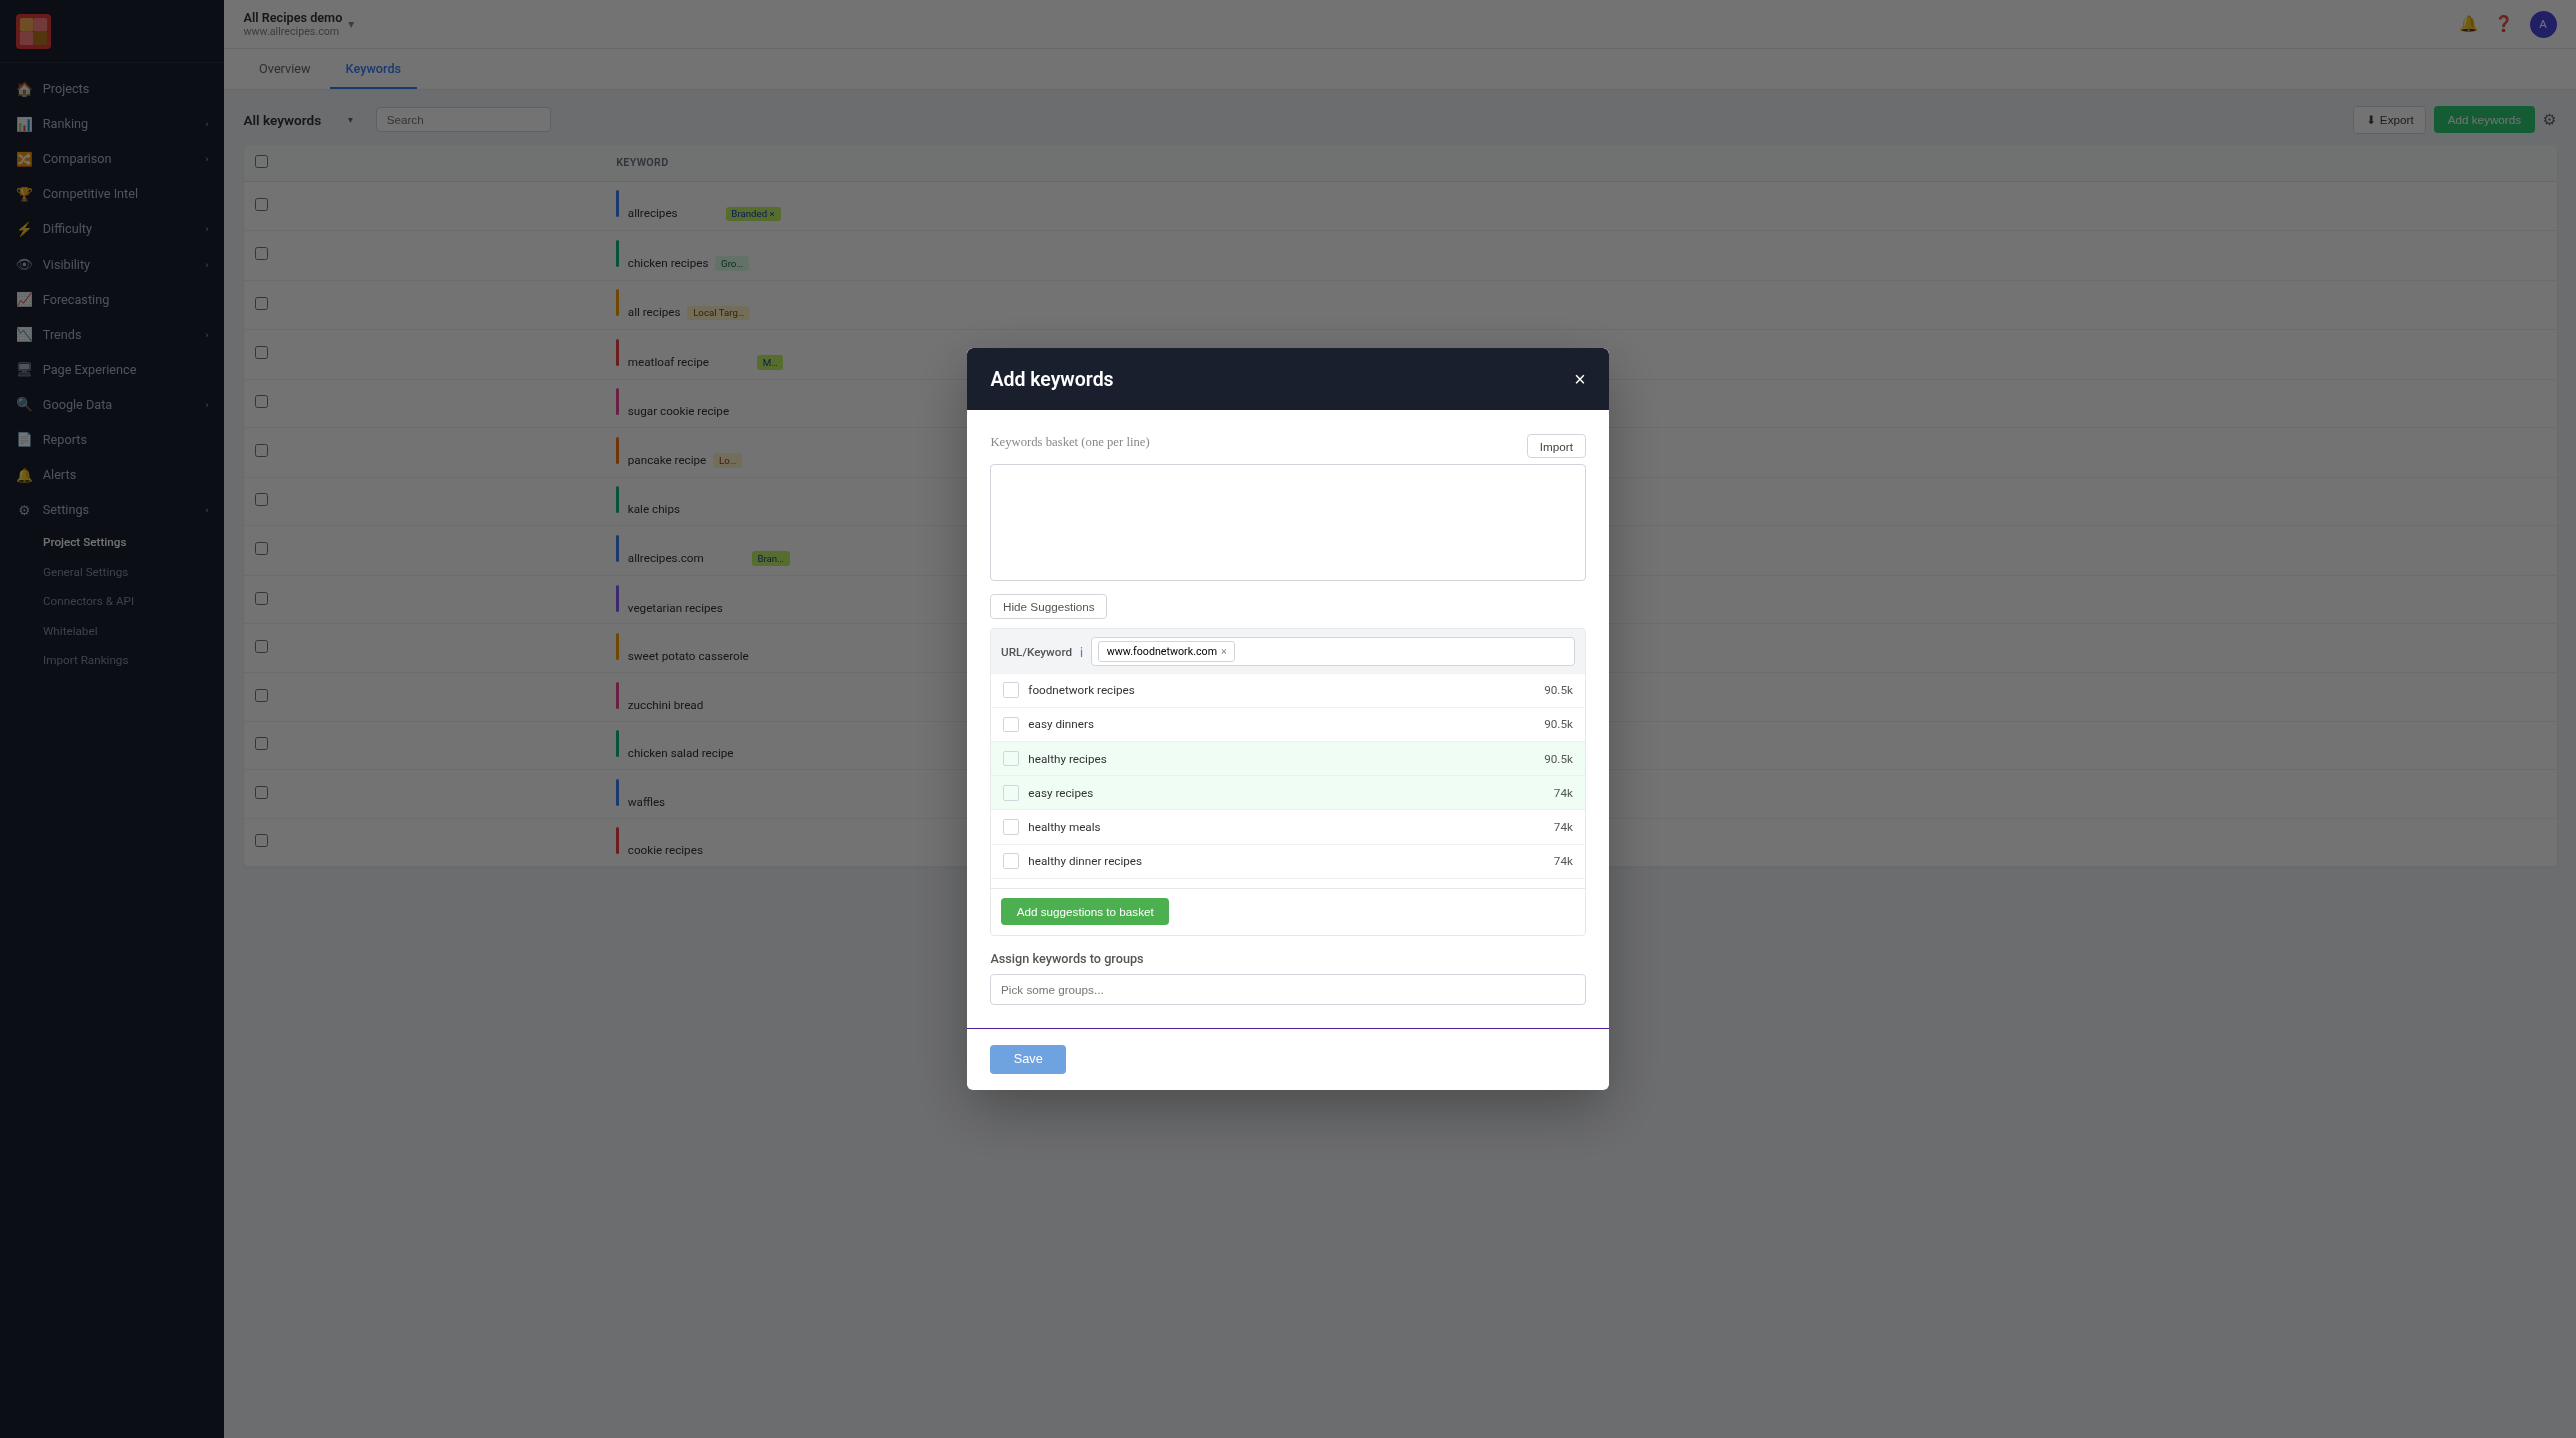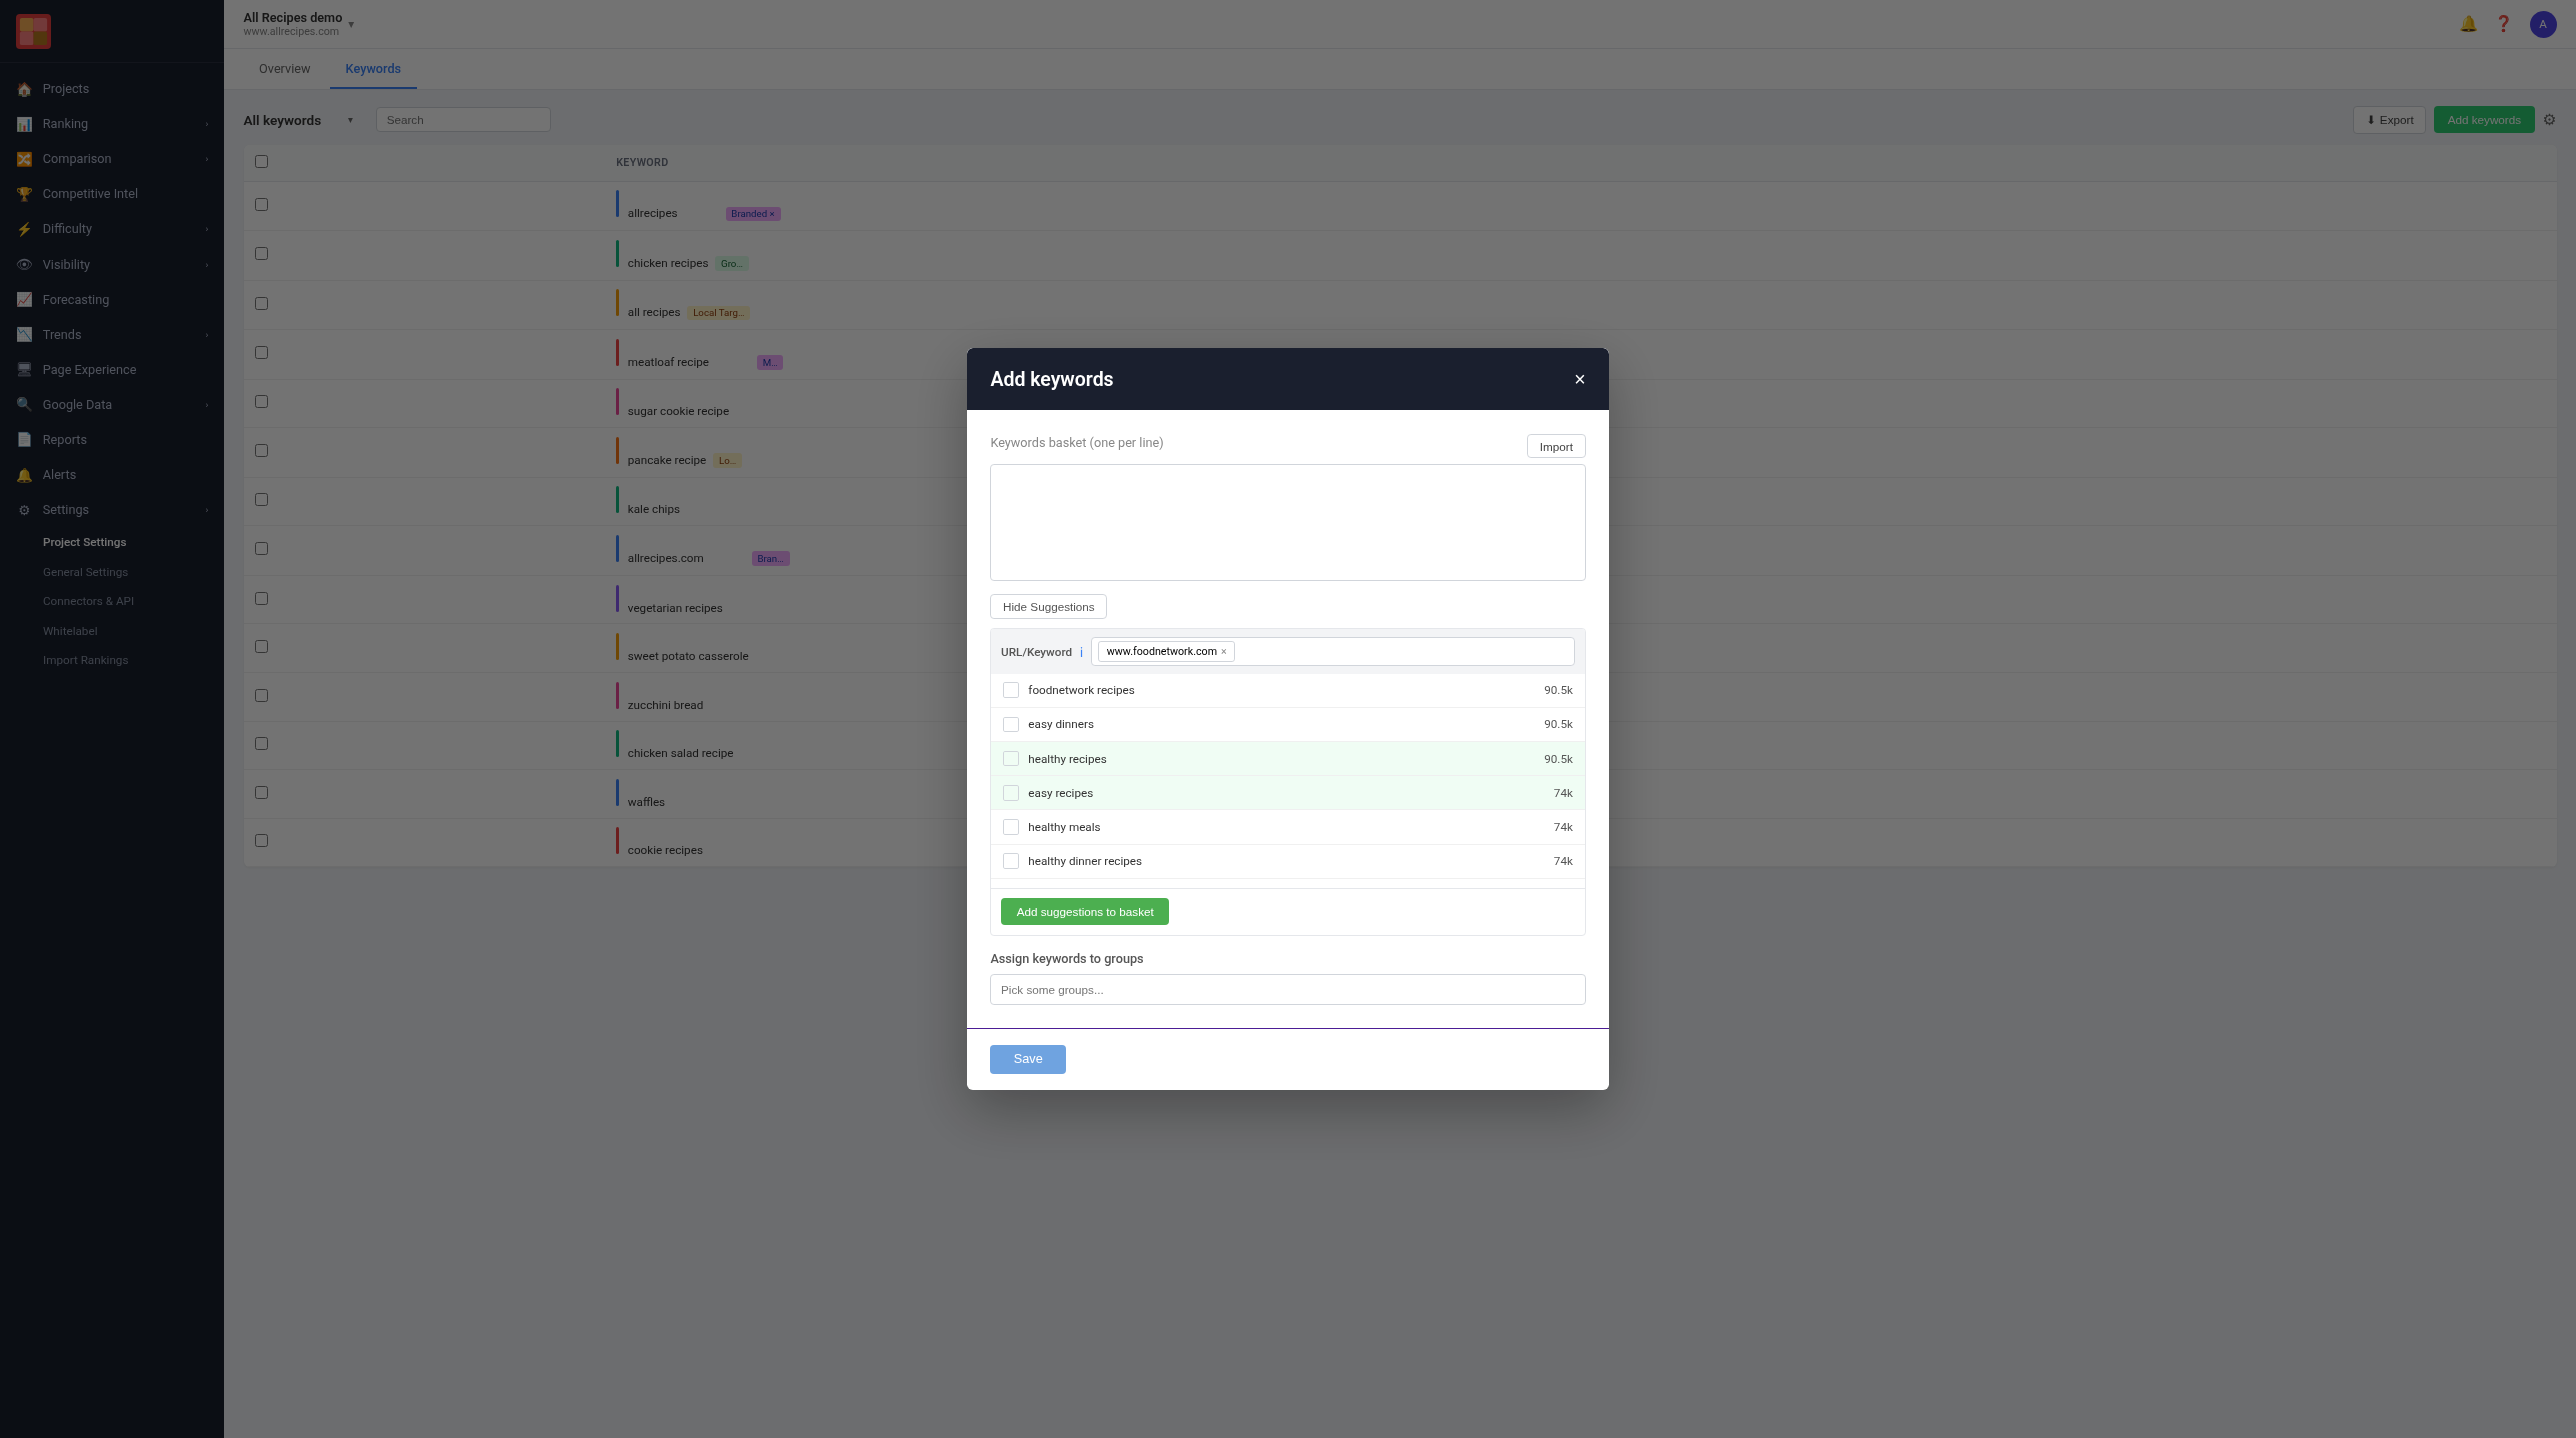--- a/index.html
+++ b/index.html
@@ -41,35 +41,35 @@
     .btn-add-keywords { background: #2ecc71; color: #fff; border: none; padding: 6.8px 13.6px; border-radius: 3.9px; font-size: 11.7px; cursor: pointer; font-weight: 500; }
     .search-input-wrap { position: relative; }
     .search-input-wrap input { border: 1px solid #d1d5db; border-radius: 4px; padding: 4.9px 9.7px; font-size: 11.7px; width: 175px; outline: none; }
     .filter-icon-btn { color: #666; cursor: pointer; font-size: 15.6px; }
 
     
     .kw-table { width: 100%; border-collapse: collapse; background: #fff; border-radius: 5.8px; overflow: hidden; box-shadow: 0 1px 2.9px rgba(0,0,0,0.05); }
     .kw-table th { background: #f9fafb; text-align: left; padding: 9.7px 11.7px; font-size: 10.7px; color: #6b7280; border-bottom: 1px solid #e5e7eb; font-weight: 600; text-transform: uppercase; letter-spacing: 0.03em; }
     .kw-table td { padding: 8.8px 11.7px; border-bottom: 1px solid #f0f0f0; font-size: 11.7px; color: #333; }
     .kw-badge { display: inline-flex; align-items: center; gap: 1.9px; padding: 1.9px 5.8px; border-radius: 2.9px; font-size: 9.7px; margin-left: 3.9px; }
-    .badge-branded { background: #f0abfc; color: #1e40af; margin-left: 45px; }
+    .badge-branded { background: #bef264; color: #1e40af; margin-left: 45px; }
     .badge-group { background: #dcfce7; color: #166534; }
     .badge-local { background: #fef3c7; color: #92400e; }
     .row-indicator { width: 2.9px; height: 27px; border-radius: 1.9px; display: inline-block; margin-right: 5.8px; }
 
     
     .overlay { position: fixed; top: 0; left: 0; right: 0; bottom: 0; background: rgba(0,0,0,0.55); z-index: 100; display: flex; align-items: center; justify-content: center; }
 
     
     .modal { background: #fff; border-radius: 5.8px; width: 642px; max-height: 90vh; overflow-y: auto; box-shadow: 0 19.5px 58px rgba(0,0,0,0.3); position: relative; }
     .modal-header { background: #1a1f2e; color: #fff; padding: 19.5px 23.4px; border-radius: 5.8px 5.8px 0 0; display: flex; align-items: center; justify-content: space-between; }
     .modal-title { font-size: 19.5px; font-weight: 600; }
     .modal-close { background: none; border: none; color: #fff; font-size: 19.5px; cursor: pointer; }
     .modal-body { padding: 23.4px; }
-    .modal-section-label { font-size: 12.7px; color: #555; margin-bottom: 7.8px; font-weight: 500; }
+    .modal-section-label { font-size: 12.7px; color: #555; margin-bottom: 7.8px; font-weight: 500; font-family: Liberation Serif, serif; }
     .modal-section-label span { color: #888; font-weight: 400; }
     .keywords-basket { width: 100%; height: 117px; border: 1px solid #d1d5db; border-radius: 3.9px; padding: 7.8px; font-size: 11.7px; resize: none; outline: none; font-family: inherit; }
     .modal-import-btn { background: #fff; border: 1px solid #d1d5db; padding: 4.9px 11.7px; border-radius: 3.9px; font-size: 11.7px; cursor: pointer; color: #444; float: right; }
     .hide-suggestions-btn { background: #fff; border: 1px solid #d1d5db; padding: 4.9px 11.7px; border-radius: 3.9px; font-size: 11.7px; cursor: pointer; color: #555; margin: 9.7px 0; }
     .suggestions-box { border: 1px solid #e5e7eb; border-radius: 3.9px; overflow: hidden; }
     .suggestions-url-row { display: flex; align-items: center; padding: 7.8px 9.7px; background: #f3f4f6; gap: 7.8px; }
     .url-label { font-size: 11.7px; color: #555; font-weight: 500; }
     .url-tag { background: #fff; border: 1px solid #d1d5db; border-radius: 2.9px; padding: 2.9px 7.8px; font-size: 10.7px; display: flex; align-items: center; gap: 3.9px; }
     .url-tag-x { cursor: pointer; color: #888; }
     .url-input { border: none; outline: none; font-size: 11.7px; background: transparent; flex: 1; }

